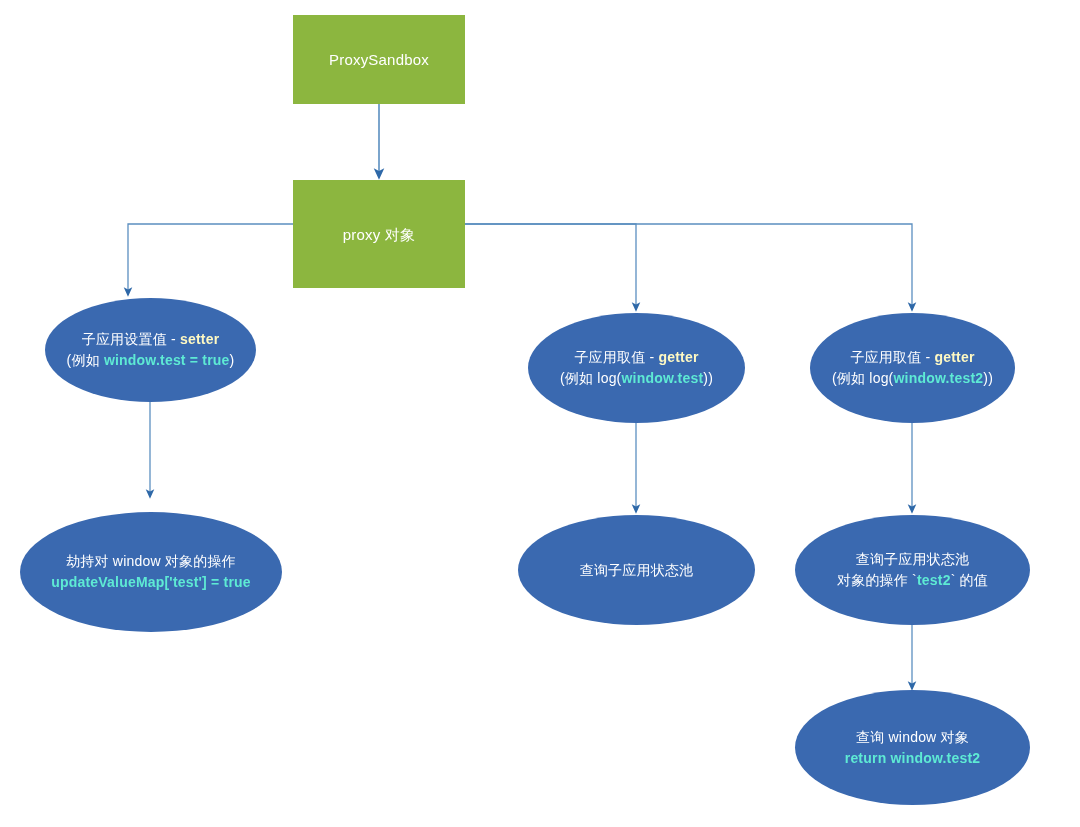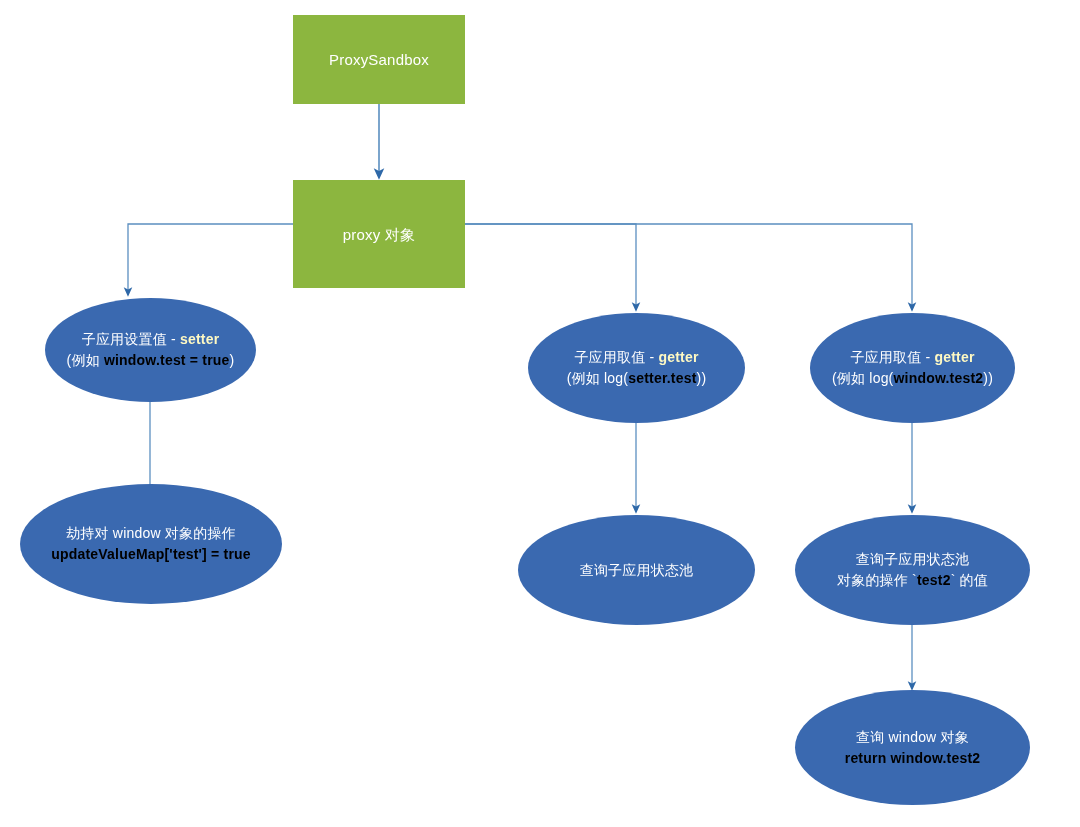--- a/index.html
+++ b/index.html
@@ -50,21 +50,21 @@
     padding: 0 8px;
     white-space: nowrap;
   }
   .node-box .node-label {
     font-size: 15px;
   }
   .ln {
     display: block;
   }
   .kw-orange { color: #fef9c3; }
-  .kw-yellow { color: #000000; font-weight: 700; }
+  .kw-yellow { color: #5eead4; font-weight: 700; }
   .mono-ish { font-weight: 700; }
 </style>
 </head>
 <body>
 
 <div id="stage">
 
   <svg id="edges" viewBox="0 0 1080 827" width="1080" height="827" xmlns="http://www.w3.org/2000/svg">
     <defs>
       <marker id="arrowhead" markerWidth="9" markerHeight="9" refX="4.2" refY="4.2" orient="auto" markerUnits="strokeWidth">
@@ -100,32 +100,32 @@
   <div class="node node-ellipse" style="left:45px; top:298px; width:211px; height:104px;">
     <div class="node-label">
       <span class="ln"><span>子应用设置值 - </span><span class="kw-orange mono-ish">setter</span></span>
       <span class="ln"><span>(例如 </span><span class="kw-yellow mono-ish">window.test = true</span><span>)</span></span>
     </div>
   </div>
 
   <div class="node node-ellipse" style="left:528px; top:313px; width:217px; height:110px;">
     <div class="node-label">
       <span class="ln"><span>子应用取值 - </span><span class="kw-orange mono-ish">getter</span></span>
-      <span class="ln"><span>(例如 log(</span><span class="kw-yellow mono-ish">setter.test</span><span>))</span></span>
+      <span class="ln"><span>(例如 log(</span><span class="kw-yellow mono-ish">window.test</span><span>))</span></span>
     </div>
   </div>
 
   <div class="node node-ellipse" style="left:810px; top:313px; width:205px; height:110px;">
     <div class="node-label">
       <span class="ln"><span>子应用取值 - </span><span class="kw-orange mono-ish">getter</span></span>
       <span class="ln"><span>(例如 log(</span><span class="kw-yellow mono-ish">window.test2</span><span>))</span></span>
     </div>
   </div>
 
-  <div class="node node-ellipse" style="left:20px; top:484px; width:262px; height:120px;">
+  <div class="node node-ellipse" style="left:20px; top:512px; width:262px; height:120px;">
     <div class="node-label">
       <span class="ln">劫持对 window 对象的操作</span>
       <span class="ln kw-yellow mono-ish">updateValueMap['test'] = true</span>
     </div>
   </div>
 
   <div class="node node-ellipse" style="left:518px; top:515px; width:237px; height:110px;">
     <div class="node-label">
       <span class="ln">查询子应用状态池</span>
     </div>

